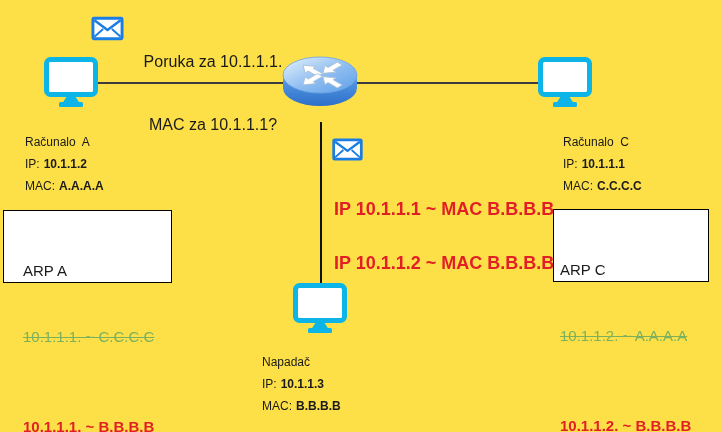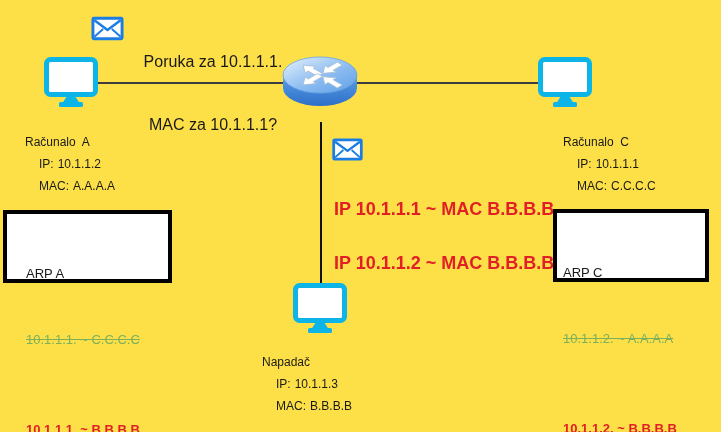--- a/index.html
+++ b/index.html
@@ -13,31 +13,31 @@
   .link { position:absolute; background:#3c3c3c; }
   .link.v { background:#111111; }
 
   
   .msg-query {
     left:122px; top:9px; width:182px; text-align:center;
     font-size:16px; line-height:21px; white-space:pre;
   }
   .host-label { font-size:12px; line-height:22px; }
   .host-label .host-name { white-space:pre; }
-  .host-label b { font-weight:normal; }
-  .host-label .lbl { margin-right:4px;margin-left:14px; }
+  .host-label b { font-weight:bold; }
+  .host-label .lbl { margin-right:4px; }
 
   .spoof-text {
     left:334px; top:164px; font-size:18px; line-height:18px;
     font-weight:bold; color:#e21e26; white-space:pre;
   }
 
   .arp-box {
-    border:4px solid #000000; background:#fff; box-sizing:border-box;
-    font-size:13px; line-height:22px; white-space:pre;
+    border:1px solid #000000; background:#fff; box-sizing:border-box;
+    font-size:15px; line-height:22px; white-space:pre;
   }
   .arp-box .arp-title { color:#1a1a1a; }
   .arp-box .arp-old { color:#7cb05c; font-weight:normal; text-decoration:line-through; }
   .arp-box .arp-new { color:#e21e26; font-weight:bold;margin-top:24px; }
 
   .arp-a { left:3px; top:210px; width:169px; height:73px; padding:5px 0 0 19px; }
   .arp-c { left:553px; top:209px; width:156px; height:73px; padding:5px 0 0 6px; }
 
   svg { display:block; }
 </style>

